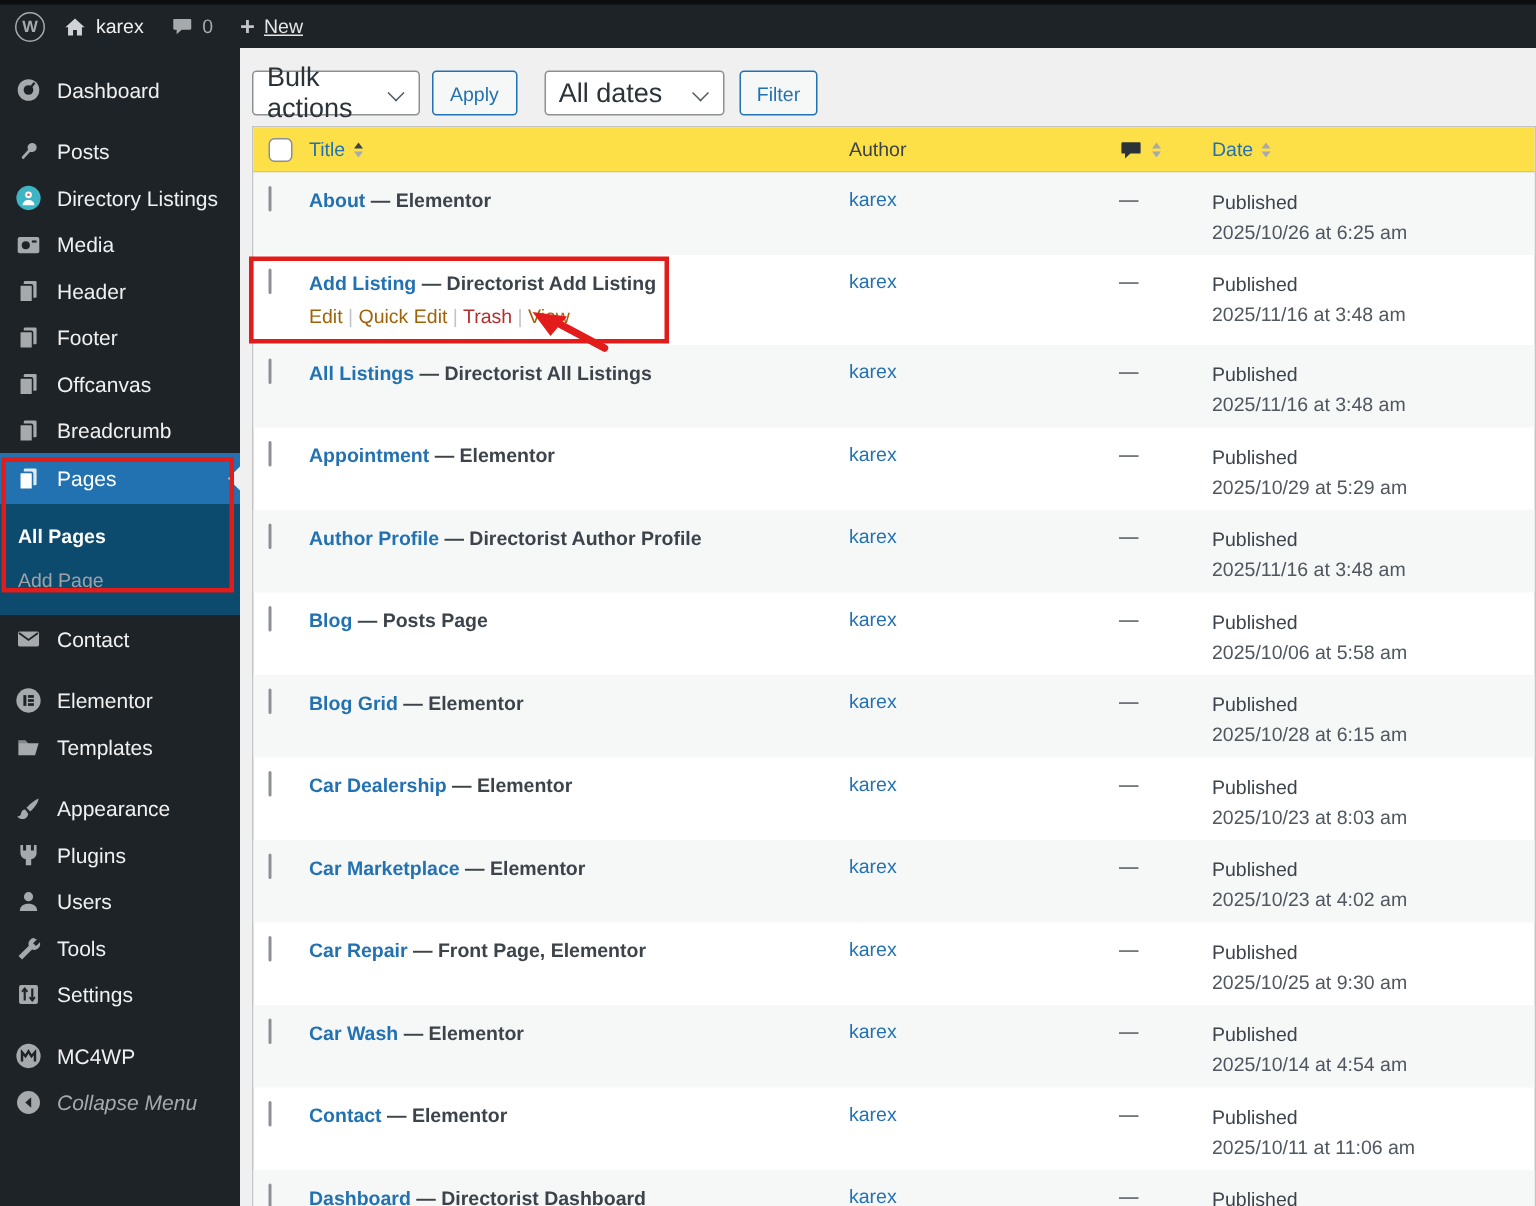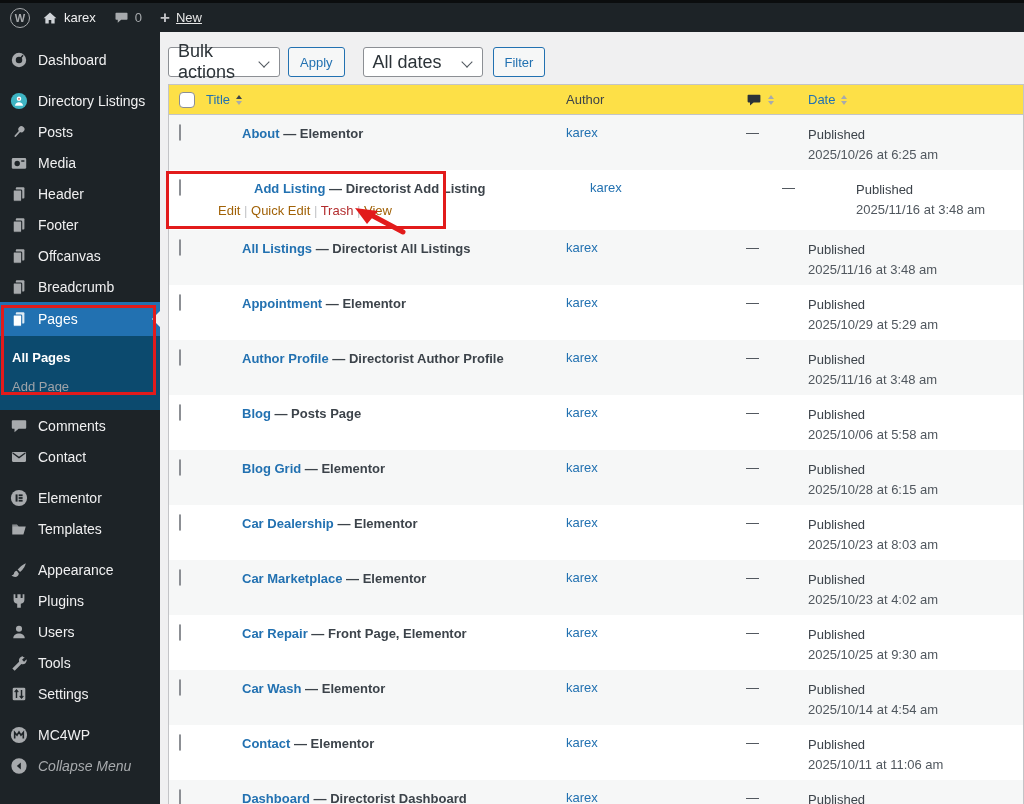--- a/index.html
+++ b/index.html
@@ -62,26 +62,26 @@
   .trow{display:grid;grid-template-columns:37px 360px 180px 62px auto;}
   .thead{height:29px;align-items:center;border-bottom:1px solid #c3c4c7;background:#fde047;}
   .th{font-size:13px;color:#3c434a;display:flex;align-items:center;}
   .th a{color:#2271b1;}
   .sort{display:inline-flex;flex-direction:column;gap:2px;margin-left:6px;}
   .tri-up{width:0;height:0;border-left:3.5px solid transparent;border-right:3.5px solid transparent;border-bottom:4.5px solid #a7aaad;}
   .tri-dn{width:0;height:0;border-left:3.5px solid transparent;border-right:3.5px solid transparent;border-top:4.5px solid #a7aaad;}
   .tri-up.on{border-bottom-color:#3c434a;}
   .row{min-height:55px;}
   .row.alt{background:#f6f7f7;}
-  .row.tall{min-height:60px;gap:12px;}
+  .row.tall{min-height:60px;}
   .cb{width:16px;height:16px;border:1px solid #8c8f94;border-radius:4px;background:#fff;box-sizing:border-box;cursor:pointer;}
   .c-cb{padding:10px 0 0 10px;}
   .thead .c-cb{padding-top:0;display:flex;align-items:center;height:100%;}
   .c-title{padding-top:10px;line-height:1.45;}
-  .c-title a.pt{color:#2271b1;font-weight:bold;margin-left:36px;}
+  .c-title a.pt{color:#2271b1;font-weight:bold;}
   .c-title .pstate{color:#3c434a;font-weight:bold;}
   .rowactions{font-size:13px;margin-top:3px;}
   .rowactions a{color:#a16207;}
   .rowactions a.trash{color:#b32d2e;text-align:right;}
   .rowactions .sep{color:#c3c4c7;}
   .c-author{padding-top:10px;}
   .c-author a{color:#2271b1;}
   .c-comments{padding-top:10px;color:#3c434a;}
   .c-date{padding-top:10px;line-height:1.5;color:#3c434a;}
   .c-date .d2{color:#50575e;}
@@ -128,42 +128,42 @@
           <circle cx="10" cy="10" r="3.6" fill="#1d2327"></circle>
           <rect x="9.2" y="3" width="1.6" height="6" fill="#1d2327" transform="rotate(40 10 10)"></rect>
         </svg>
       </span>
       <span>Dashboard</span>
     </div>
     <div class="menu-spacer"></div>
     <div class="menu-item">
       <span class="mi-icon">
         <svg width="18" height="18" viewBox="0 0 20 20">
+          <g transform="rotate(42 10 10)" fill="#a7aaad">
+            <circle cx="10" cy="6" r="3.4"></circle>
+            <rect x="9" y="7.5" width="2" height="9.5" rx="1"></rect>
+          </g>
+        </svg>
+      </span>
+      <span>Posts</span>
+    </div>
+    <div class="menu-item">
+      <span class="mi-icon">
+        <svg width="18" height="18" viewBox="0 0 20 20">
           <circle cx="10" cy="10" r="9" fill="#3fb5c4"></circle>
           <circle cx="10" cy="7.6" r="2.5" fill="#fff"></circle>
           <path d="M5.6 15.4c0-2.4 2-3.9 4.4-3.9s4.4 1.5 4.4 3.9z" fill="#fff"></path>
           <circle cx="10" cy="7.6" r="1" fill="#e05c4f"></circle>
         </svg>
       </span>
       <span>Directory Listings</span>
     </div>
     <div class="menu-item">
       <span class="mi-icon">
         <svg width="18" height="18" viewBox="0 0 20 20">
-          <g transform="rotate(42 10 10)" fill="#a7aaad">
-            <circle cx="10" cy="6" r="3.4"></circle>
-            <rect x="9" y="7.5" width="2" height="9.5" rx="1"></rect>
-          </g>
-        </svg>
-      </span>
-      <span>Posts</span>
-    </div>
-    <div class="menu-item">
-      <span class="mi-icon">
-        <svg width="18" height="18" viewBox="0 0 20 20">
           <rect x="2" y="4.5" width="16" height="12" rx="1.5" fill="#a7aaad"></rect>
           <circle cx="8" cy="10.5" r="3" fill="#1d2327"></circle>
           <rect x="12.5" y="7" width="3.5" height="1.6" fill="#1d2327"></rect>
         </svg>
       </span>
       <span>Media</span>
     </div>
     <div class="menu-item">
       <span class="mi-icon">
         <svg width="18" height="18" viewBox="0 0 20 20">
@@ -205,28 +205,20 @@
         <svg width="18" height="18" viewBox="0 0 20 20">
           <rect x="6.5" y="2.5" width="9.5" height="12.5" rx="1" fill="#fff" opacity=".85"></rect>
           <rect x="3.5" y="5.5" width="9.5" height="12.5" rx="1" fill="#fff" stroke="#2271b1" stroke-width="1.2"></rect>
         </svg>
       </span>
       <span>Pages</span>
     </div>
     <div class="submenu">
       <div class="submenu-item current">All Pages</div>
       <div class="submenu-item">Add Page</div>
-    </div>
-    <div class="menu-item">
-      <span class="mi-icon">
-        <svg width="18" height="18" viewBox="0 0 20 20">
-          <path fill="#a7aaad" d="M3 3.5h14a1 1 0 0 1 1 1V12a1 1 0 0 1-1 1H9.5L5 17v-4H3a1 1 0 0 1-1-1V4.5a1 1 0 0 1 1-1z"></path>
-        </svg>
-      </span>
-      <span>Comments</span>
     </div>
     <div class="menu-item">
       <span class="mi-icon">
         <svg width="18" height="18" viewBox="0 0 20 20">
           <rect x="2.2" y="4.5" width="15.6" height="11" rx="1.2" fill="#a7aaad"></rect>
           <path d="M3 5.5l7 5.2 7-5.2" stroke="#1d2327" stroke-width="1.4" fill="none"></path>
         </svg>
       </span>
       <span>Contact</span>
     </div>

